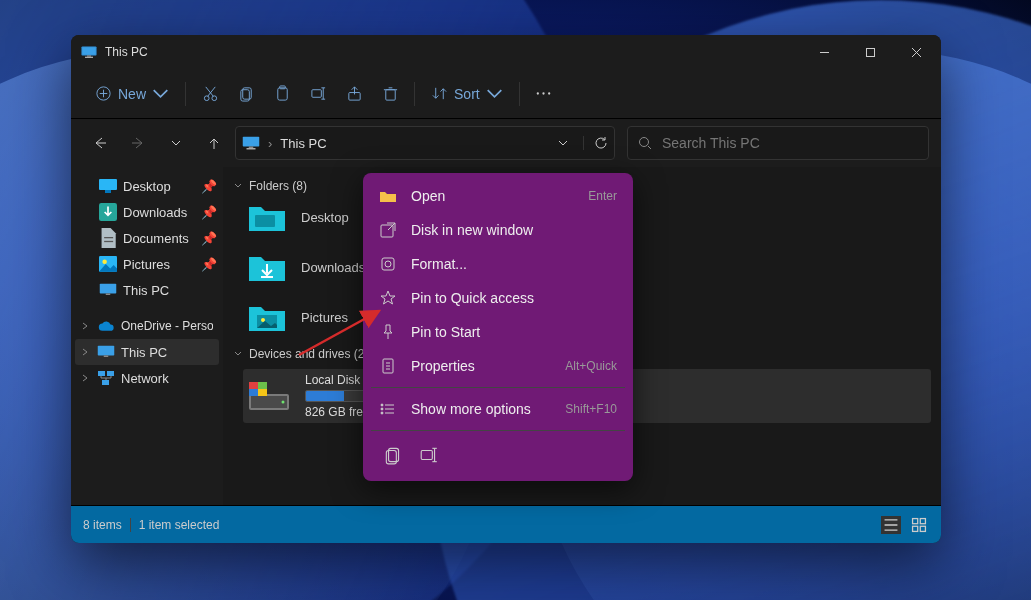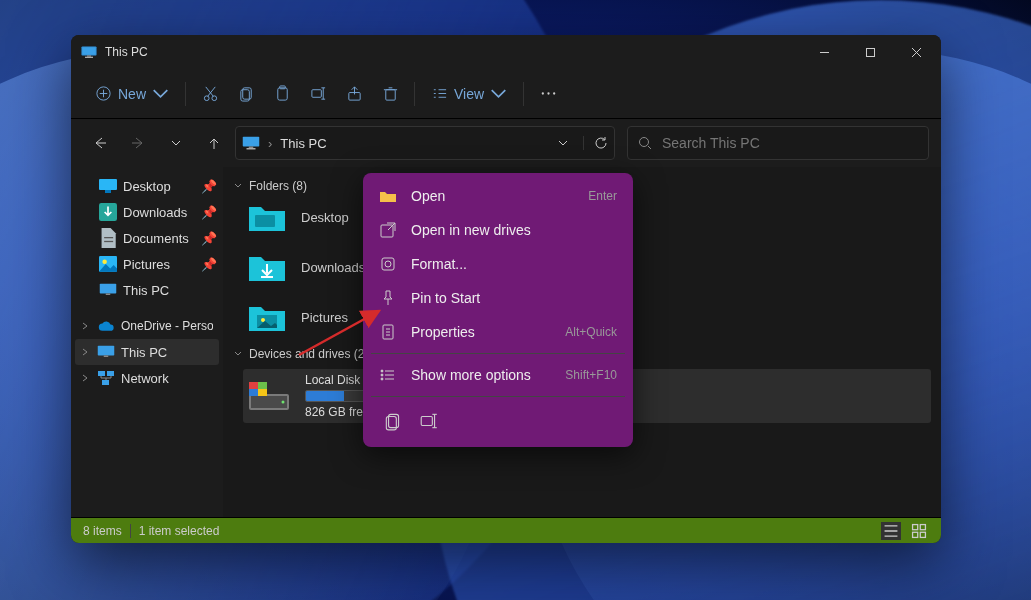--- a/index.html
+++ b/index.html
@@ -103,21 +103,21 @@
   .ctxitem{height:34px;display:flex;align-items:center;gap:14px;padding:0 10px;border-radius:4px;}
   .ctxitem .ic{width:18px;height:18px;display:flex;align-items:center;justify-content:center;color:#ccc;}
   .ctxitem .lbl{flex:1;}
   .ctxitem .accel{color:#999;font-size:12px;}
   .ctxdiv{height:1px;background:#444;margin:4px 2px;}
   .ctxicons{height:40px;display:flex;align-items:center;gap:16px;padding:0 14px;}
   .ctxicons .ic{width:20px;height:20px;color:#ccc;}
 
   .arrow{position:absolute; left:220px; top:268px; z-index:60; pointer-events:none;}
 
-  .statusbar{height:26px;background:#4d7c0f;border-top:1px solid #000;display:flex;align-items:center;padding:0 12px;font-size:12px;color:#ccc;gap:8px;}
+  .statusbar{height:38px;background:#0369a1;border-top:1px solid #000;display:flex;align-items:center;padding:0 12px;font-size:12px;color:#ccc;gap:8px;}
   .statusbar .sep2{width:1px;height:14px;background:#444;}
   .statusbar .sp{flex:1;}
   .viewtoggle{width:20px;height:18px;display:flex;align-items:center;justify-content:center;color:#ccc;border:1px solid transparent;}
   .viewtoggle.active{background:#333;}
 
   svg{display:block;}
 </style>
 </head>
 <body>
 <div class="bgstripe a"></div>
@@ -205,28 +205,24 @@
     <div class="tbtn icononly">
         <svg viewBox="0 0 18 18" stroke="#77a7d8" fill="none">
           <rect x="4" y="5" width="10" height="11" rx="1"></rect>
           <line x1="2" y1="5" x2="16" y2="5"></line>
           <line x1="7" y1="3" x2="11" y2="3"></line>
         </svg>
       </div>
     <div class="sep"></div>
     <div class="tbtn">
       <svg viewBox="0 0 18 18" stroke="#77a7d8" fill="none">
-          <line x1="3" y1="5" x2="5" y2="5"></line>
-          <line x1="8" y1="5" x2="16" y2="5"></line>
-          <line x1="3" y1="9" x2="5" y2="9"></line>
-          <line x1="8" y1="9" x2="16" y2="9"></line>
-          <line x1="3" y1="13" x2="5" y2="13"></line>
-          <line x1="8" y1="13" x2="16" y2="13"></line>
-        </svg>
-      <span>View</span>
+          <path d="M5 3 V14 M2 11 L5 14 L8 11"></path>
+          <path d="M13 15 V4 M10 7 L13 4 L16 7"></path>
+        </svg>
+      <span>Sort</span>
       <svg viewBox="0 0 10 10" width="10" height="10">
           <path d="M1 3 L5 7 L9 3" stroke="#77a7d8" fill="none"></path>
         </svg>
     </div>
     <div class="sep"></div>
     <div class="tbtn icononly" style="color:#ccc;">
       <svg viewBox="0 0 18 8">
           <circle cx="3" cy="4" r="1.2" fill="#ccc"></circle>
           <circle cx="9" cy="4" r="1.2" fill="#ccc"></circle>
           <circle cx="15" cy="4" r="1.2" fill="#ccc"></circle>
@@ -476,30 +472,38 @@
       <span class="accel">Enter</span>
     </div>
     <div class="ctxitem">
       <span class="ic">
           <svg viewBox="0 0 18 18" stroke="#ccc" fill="none">
             <rect x="2" y="4" width="12" height="12" rx="1"></rect>
             <path d="M8 2 H16 V10"></path>
             <line x1="16" y1="2" x2="9" y2="9"></line>
           </svg>
         </span>
-      <span class="lbl">Open in new drives</span>
+      <span class="lbl">Disk in new window</span>
     </div>
     <div class="ctxitem">
       <span class="ic">
           <svg viewBox="0 0 18 18" stroke="#ccc" fill="none">
             <rect x="3" y="3" width="12" height="12" rx="2"></rect>
             <circle cx="9" cy="9" r="3"></circle>
           </svg>
         </span>
       <span class="lbl">Format...</span>
+    </div>
+    <div class="ctxitem">
+      <span class="ic">
+          <svg viewBox="0 0 18 18" stroke="#ccc" fill="none">
+            <path d="M9 2 L11 7 L16 7 L12 10 L13.5 15 L9 12 L4.5 15 L6 10 L2 7 L7 7 Z"></path>
+          </svg>
+        </span>
+      <span class="lbl">Pin to Quick access</span>
     </div>
     <div class="ctxitem">
       <span class="ic">
           <svg viewBox="0 0 18 18" stroke="#ccc" fill="none">
             <path d="M7 2 H11 V8 L13 10 H5 L7 8 Z"></path>
             <line x1="9" y1="10" x2="9" y2="16"></line>
           </svg>
         </span>
       <span class="lbl">Pin to Start</span>
     </div>

